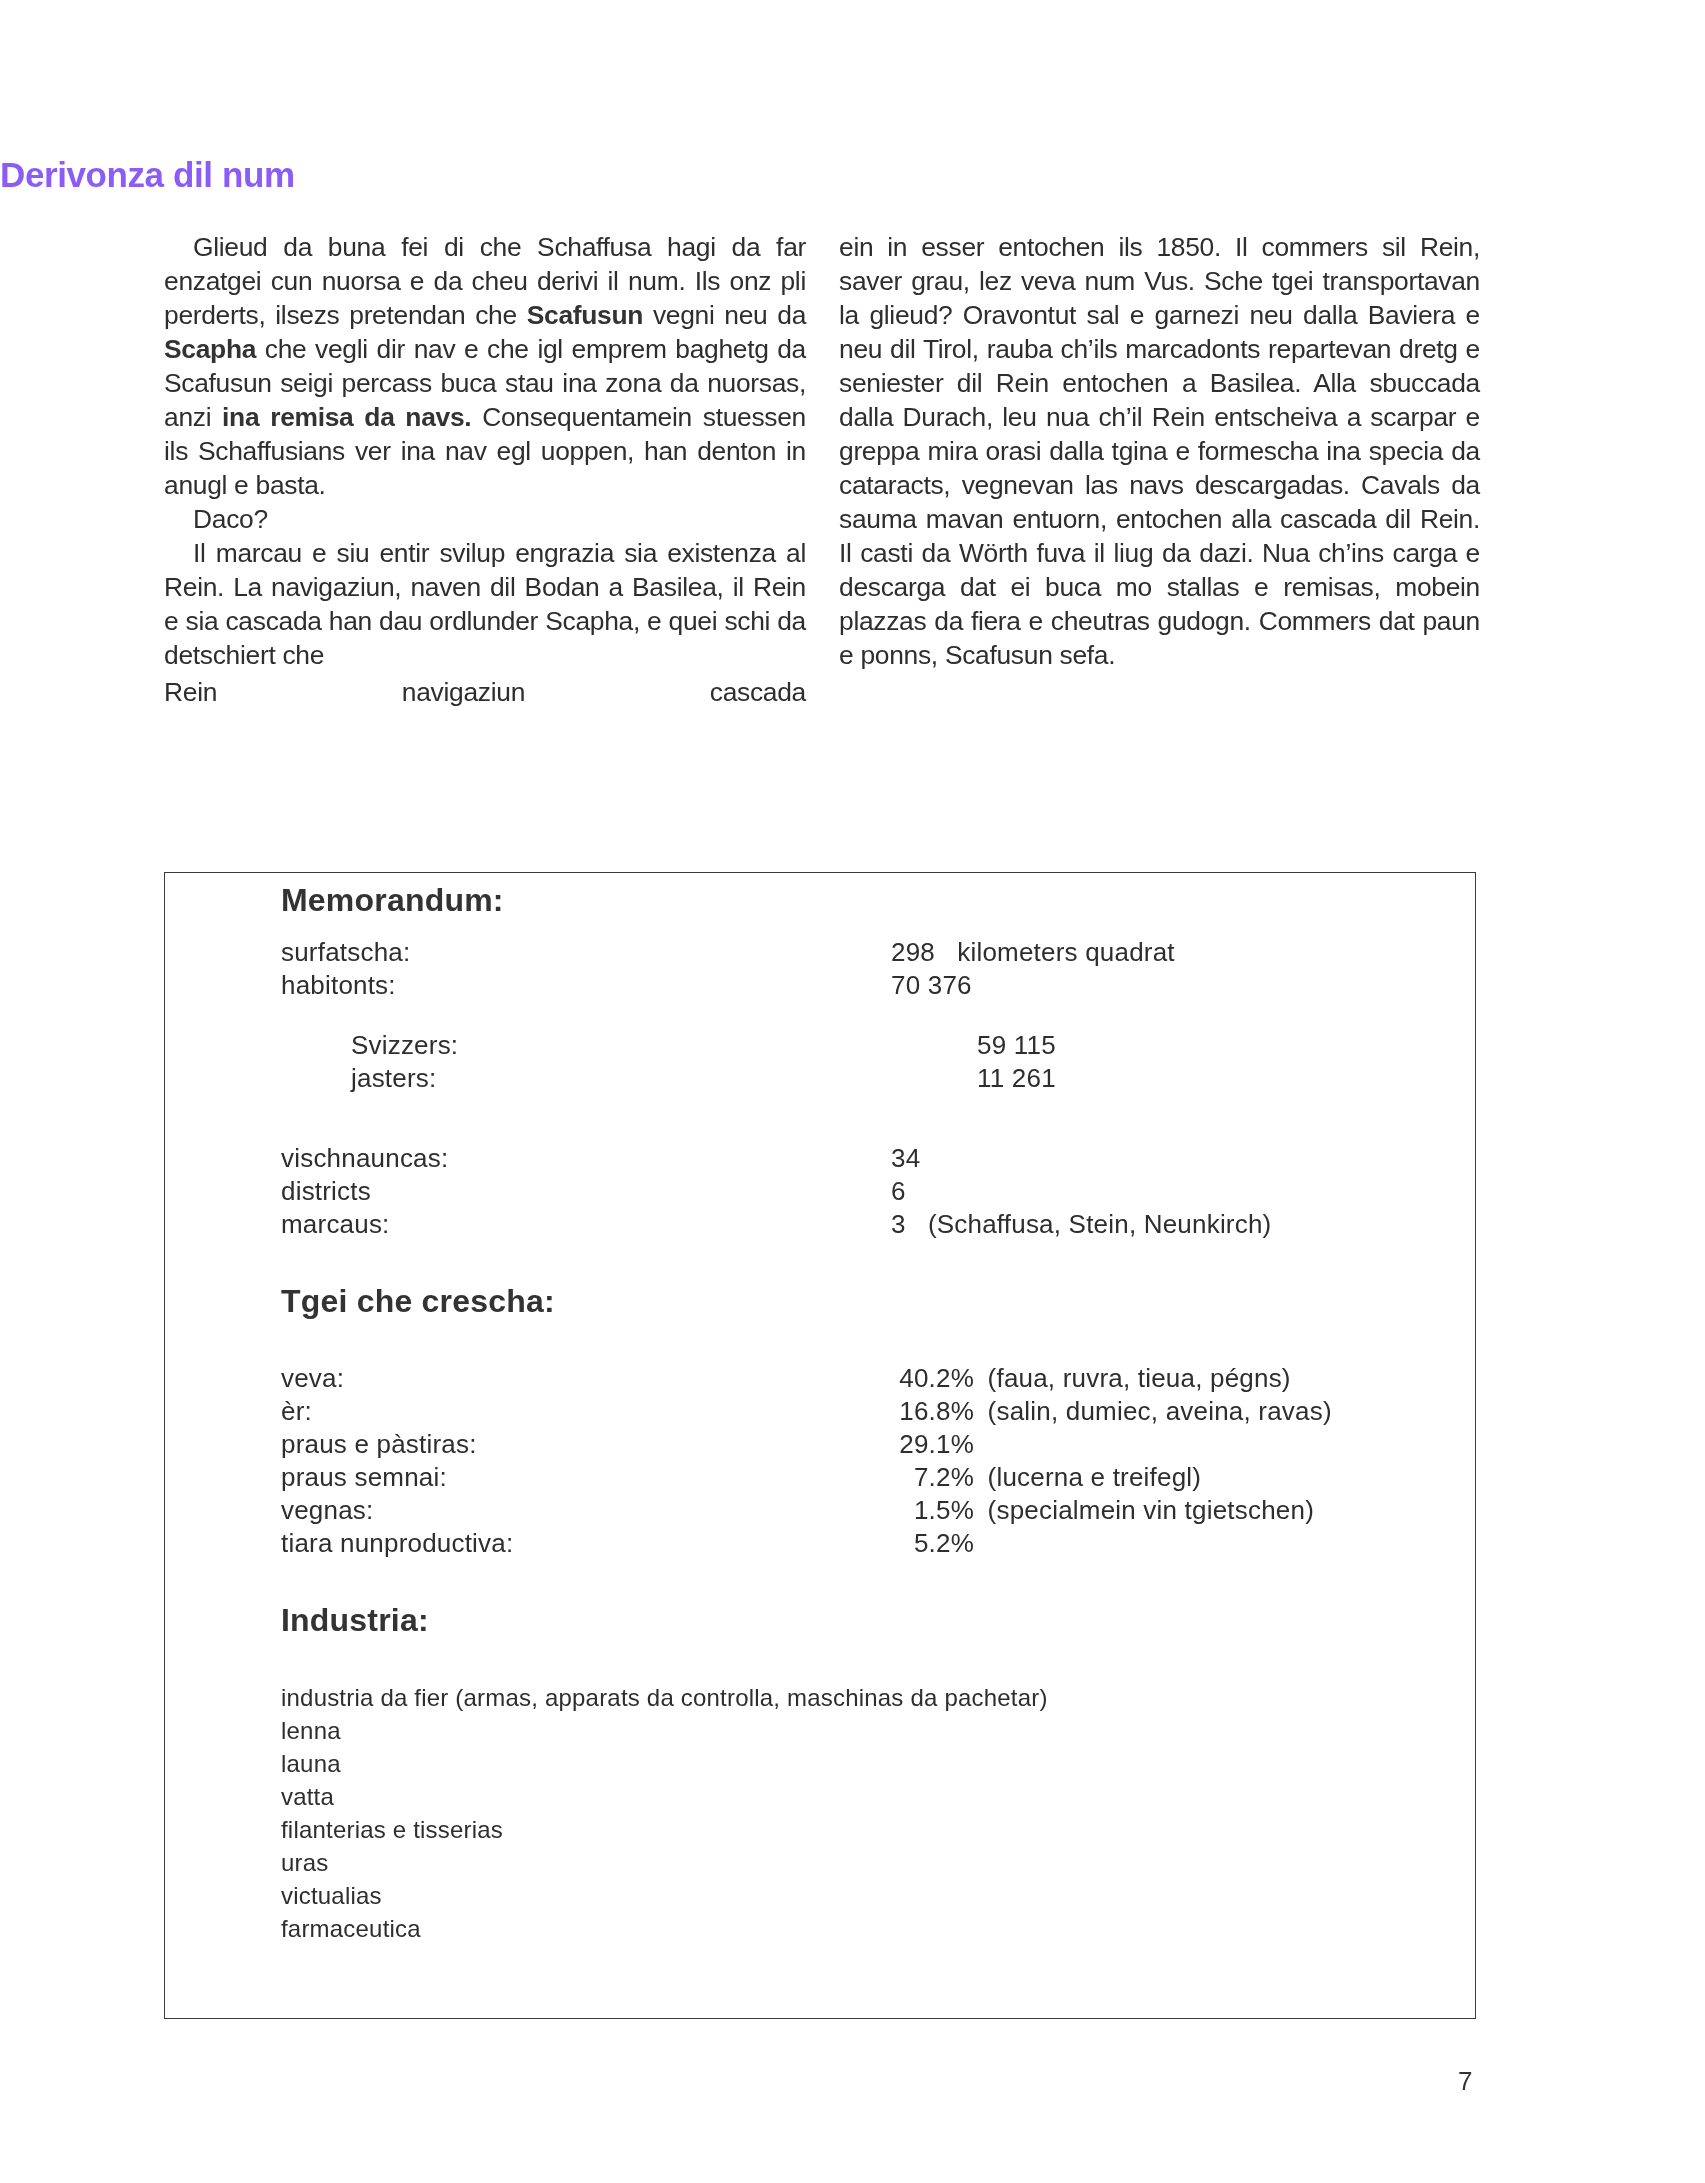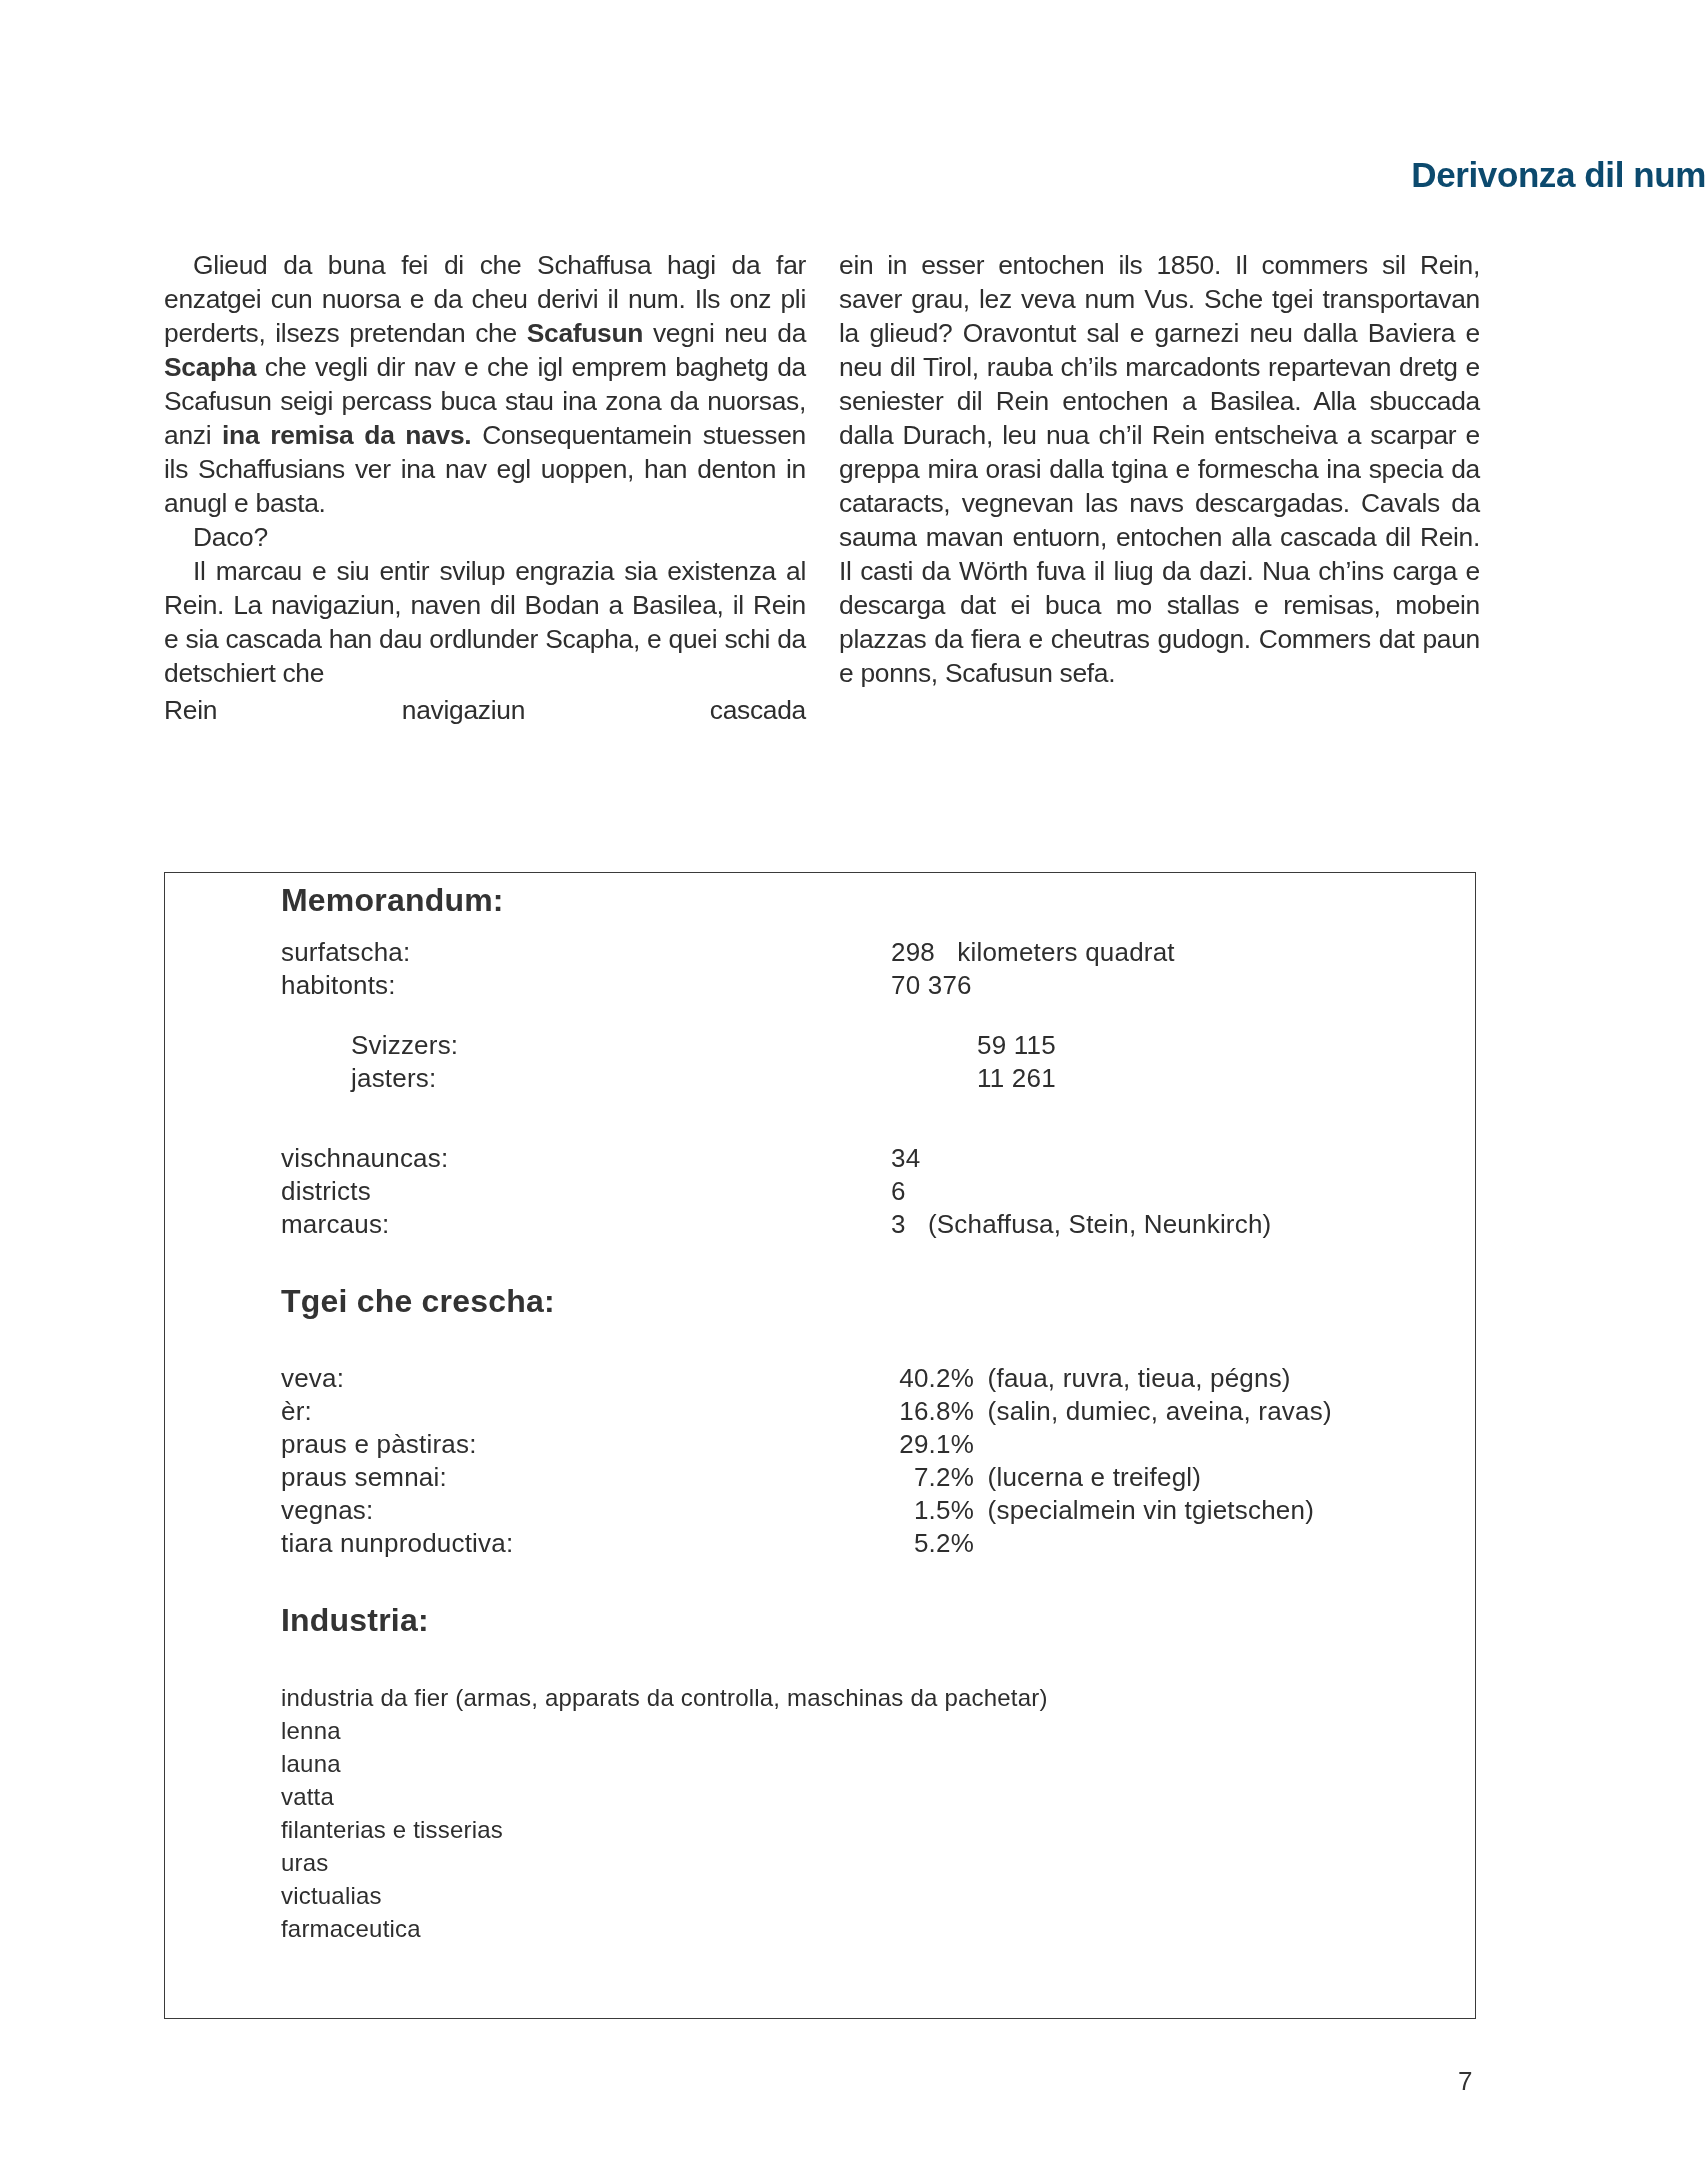--- a/index.html
+++ b/index.html
@@ -1,20 +1,20 @@
 <!DOCTYPE html>
 <html style="font-size:12px"><head>
 <meta charset="utf-8">
 <style>
   html, body { margin:0; padding:0; background:#ffffff; }
   body { width:1706px; height:2183px; position:relative; overflow:hidden;
          font-family:"Liberation Sans", sans-serif; color:#2e2e2e; }
-  .title { position:absolute; left:0; width:1706px; top:155px; text-align:right;
-           font-size:35px; font-weight:bold; color:#0c4a6e; letter-spacing:-0.4px; }
-  .col { position:absolute; top:248px; width:642px; font-size:26.4px; line-height:34px;
+  .title { position:absolute; left:0; width:1706px; top:155px; text-align:left;
+           font-size:35px; font-weight:bold; color:#8b5cf6; letter-spacing:-0.4px; }
+  .col { position:absolute; top:230px; width:642px; font-size:26.4px; line-height:34px;
          text-align:justify; letter-spacing:-0.3px; }
   .col.left { left:164px; }
   .col.right { left:839px; width:641px; }
   .col p { margin:0; }
   .indent { text-indent:29px; }
   .col b { font-weight:bold; color:#333; }
   .spread { display:flex; justify-content:space-between; margin-top:3px; }
 
   .box { position:absolute; left:164px; top:872px; width:1312px; height:1147px;
          border:1.5px solid #3a3a3a; box-sizing:border-box; }

